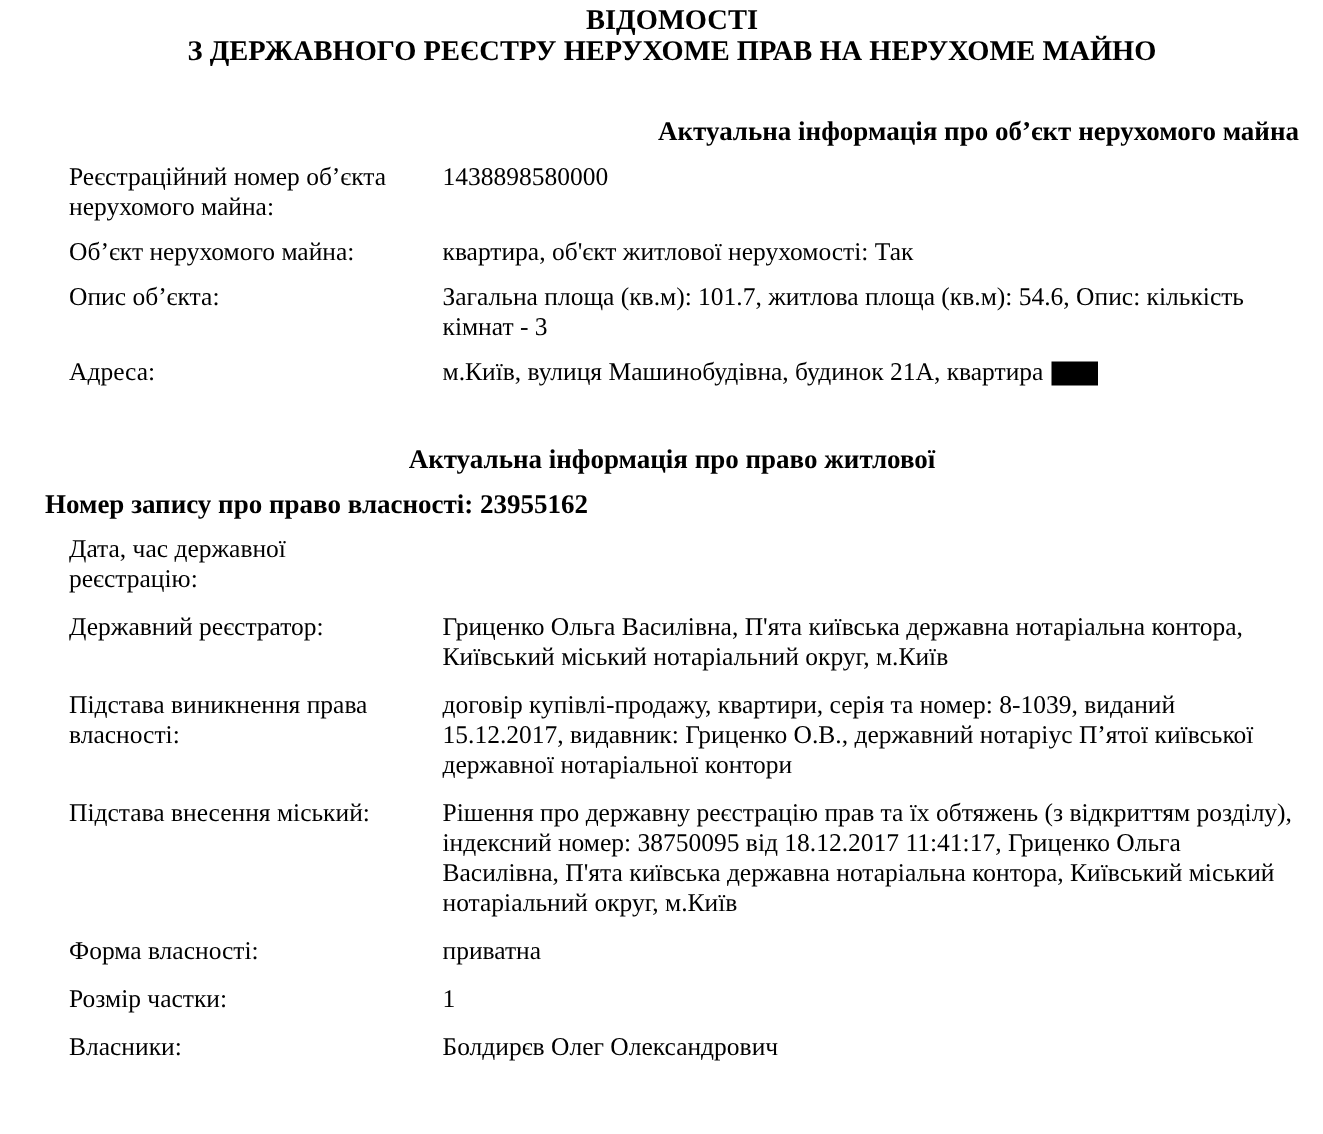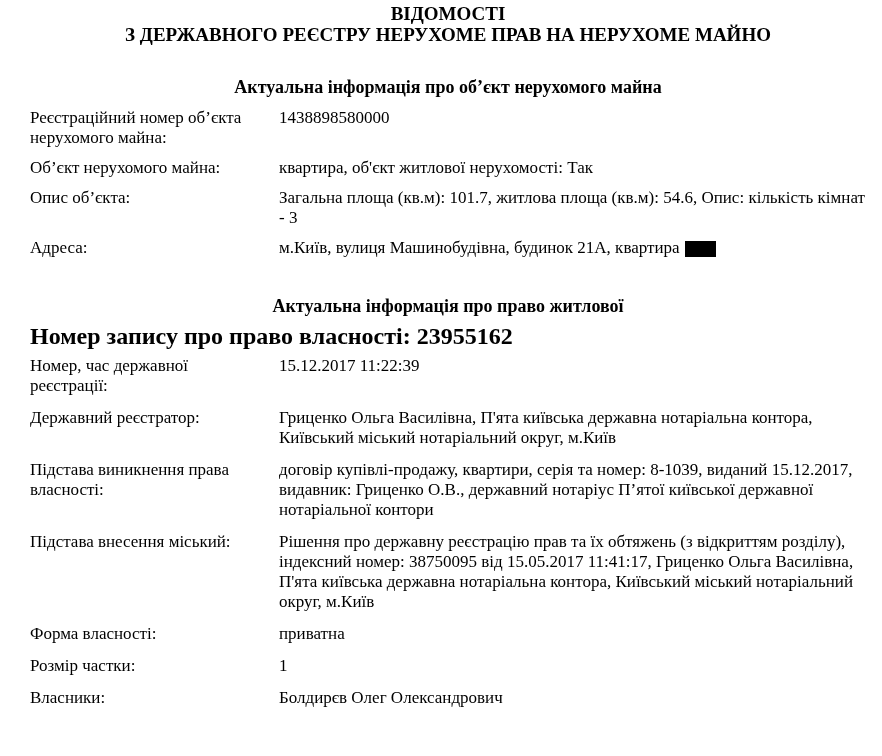--- a/index.html
+++ b/index.html
@@ -22,29 +22,29 @@
     font-weight: bold;
     font-size: 19px;
     line-height: 21px;
   }
   .section-heading {
     text-align: center;
     font-weight: bold;
     font-size: 18px;
     line-height: 21px;
   }
-  .heading-object { margin-top: 32px; }
+  .heading-object { margin-top: 32px; text-align: right; }
   .heading-ownership { margin-top: 38px; }
   .record-line {
     font-weight: bold;
-    font-size: 24px;
+    font-size: 18px;
     line-height: 21px;
     margin-top: 9px;
   }
-  .rows { margin-top: 10px; }
+  .rows { margin-top: 10px; margin-left: 16px; }
   .rows-ownership { margin-top: 9px; }
   .field-row {
     display: flex;
     align-items: flex-start;
     font-size: 17px;
     line-height: 20px;
     margin-bottom: 10px;
   }
   .rows-ownership .field-row { margin-bottom: 12px; }
   .field-row:last-child { margin-bottom: 0; align-items: center; }
@@ -102,37 +102,36 @@
 
   </div>
 
   <div class="section-heading heading-ownership">Актуальна інформація про право житлової</div>
 
   <div class="record-line">Номер запису про право власності: 23955162</div>
 
   <div class="rows rows-ownership">
 
     <div class="field-row">
-      <div class="field-label">Номер, час державної реєстрації:</div>
-      <div class="field-value">15.12.2017 11:22:39</div>
+      <div class="field-label">Дата, час державної реєстрацію:</div>
     </div>
 
     <div class="field-row">
       <div class="field-label">Державний реєстратор:</div>
       <div class="field-value">Гриценко Ольга Василівна, П'ята київська державна нотаріальна контора, Київський міський нотаріальний округ, м.Київ</div>
     </div>
 
     <div class="field-row">
       <div class="field-label">Підстава виникнення права власності:</div>
       <div class="field-value">договір купівлі-продажу, квартири, серія та номер: 8-1039, виданий 15.12.2017, видавник: Гриценко О.В., державний нотаріус П’ятої київської державної нотаріальної контори</div>
     </div>
 
     <div class="field-row">
       <div class="field-label">Підстава внесення міський:</div>
-      <div class="field-value">Рішення про державну реєстрацію прав та їх обтяжень (з відкриттям розділу), індексний номер: 38750095 від 15.05.2017 11:41:17, Гриценко Ольга Василівна, П'ята київська державна нотаріальна контора, Київський міський нотаріальний округ, м.Київ</div>
+      <div class="field-value">Рішення про державну реєстрацію прав та їх обтяжень (з відкриттям розділу), індексний номер: 38750095 від 18.12.2017 11:41:17, Гриценко Ольга Василівна, П'ята київська державна нотаріальна контора, Київський міський нотаріальний округ, м.Київ</div>
     </div>
 
     <div class="field-row">
       <div class="field-label">Форма власності:</div>
       <div class="field-value">приватна</div>
     </div>
 
     <div class="field-row">
       <div class="field-label">Розмір частки:</div>
       <div class="field-value">1</div>

